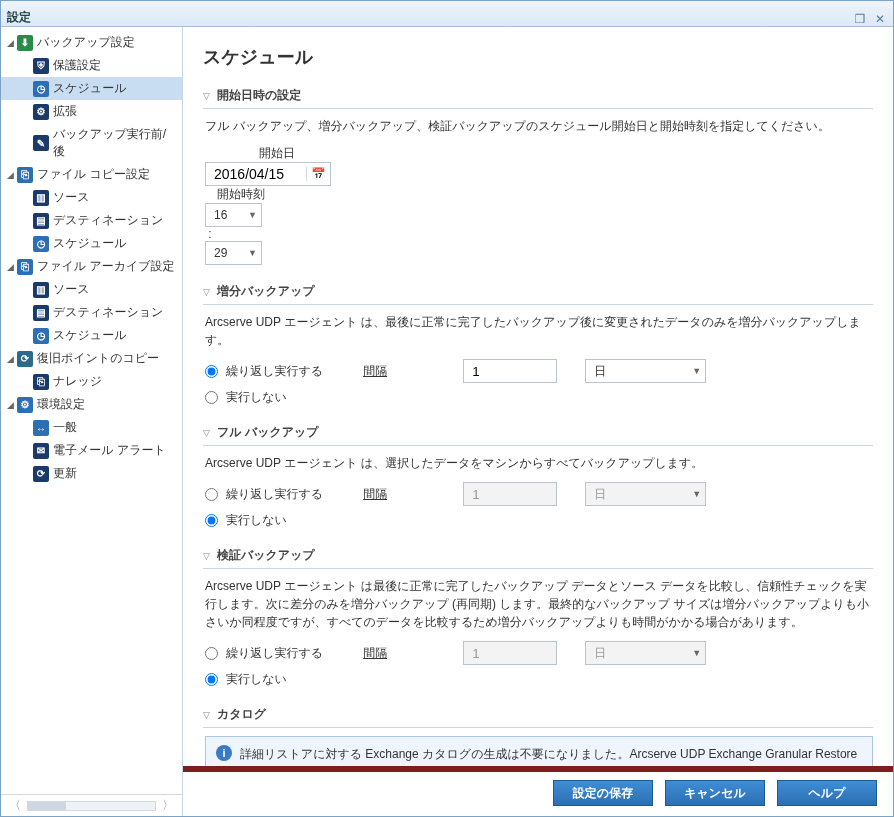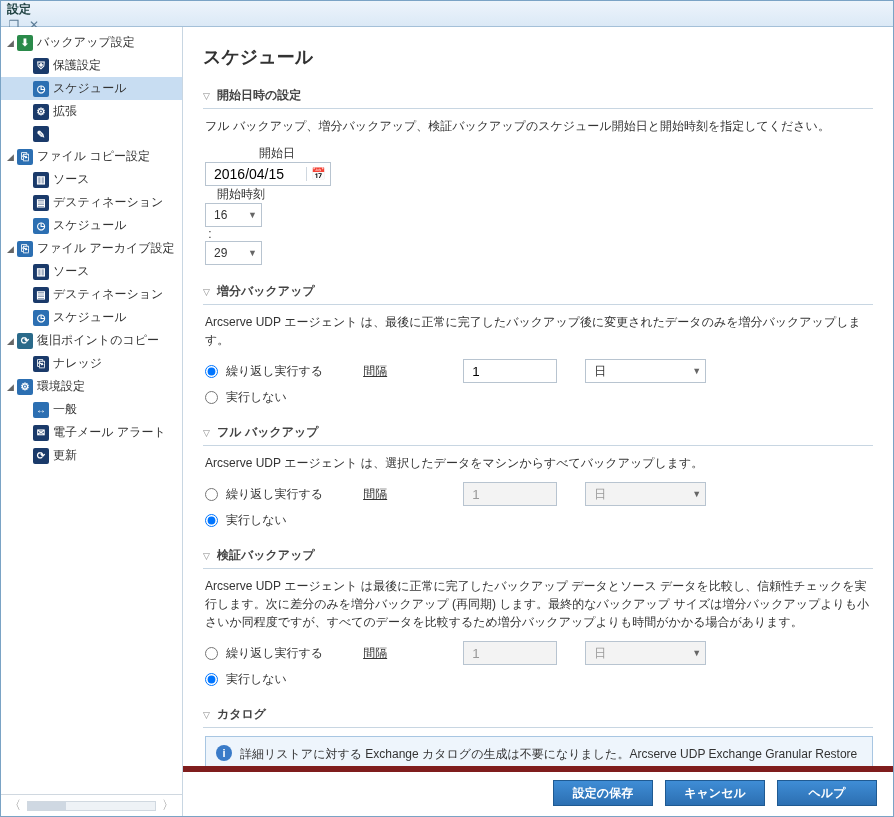--- a/index.html
+++ b/index.html
@@ -1,18 +1,18 @@
 <!DOCTYPE html>
 <html><head>
 <meta charset="utf-8">
 <style>
 * { box-sizing: border-box; margin: 0; padding: 0; }
 body { font-family: "Meiryo", "MS PGothic", Arial, sans-serif; font-size: 12px; color: #333; background: #fff; }
 .window { width: 894px; height: 817px; border: 1px solid #7aa3c5; display: flex; flex-direction: column; background: #fff; }
-.titlebar { background: linear-gradient(#edf4fb, #dbe9f6); height: 26px; display: flex; align-items: flex-start; padding: 0 6px; border-bottom: 1px solid #a4c0d8; flex-direction: column; }
+.titlebar { background: linear-gradient(#edf4fb, #dbe9f6); height: 26px; display: flex; align-items: flex-end; padding: 0 6px; border-bottom: 1px solid #a4c0d8; }
 .titlebar-title { font-weight: bold; font-size: 12px; color: #244; flex: 1; }
 .titlebar-icons { display: flex; gap: 6px; }
 .titlebar-icons span { width: 14px; height: 14px; display: inline-flex; align-items: center; justify-content: center; color: #5a7a94; cursor: pointer; font-size: 12px; }
 .body { flex: 1; display: flex; overflow: hidden; }
 .sidebar { width: 182px; border-right: 1px solid #c8d6e2; display: flex; flex-direction: column; background: #fff; }
 .tree { flex: 1; overflow: auto; padding-top: 4px; }
 .tree-group-header { display: flex; align-items: center; padding: 3px 4px 3px 6px; cursor: pointer; }
 .tree-group-header .tri { width: 10px; font-size: 9px; color: #666; }
 .tree-group-header .gicon { width: 16px; height: 16px; margin-right: 4px; display: inline-flex; align-items: center; justify-content: center; }
 .tree-item { display: flex; align-items: center; padding: 3px 4px 3px 32px; cursor: pointer; }
@@ -96,20 +96,21 @@
           <div class="tree-item">
             <span class="iicon">
               <span class="icon-box ic-navy">⚙</span>
             </span>
             <span>拡張</span>
           </div>
           <div class="tree-item">
             <span class="iicon">
               <span class="icon-box ic-navy">✎</span>
             </span>
+            <span>バックアップ実行前/後</span>
           </div>
           <div class="tree-group-header">
             <span class="tri">◢</span>
             <span class="gicon">
               <span class="icon-box ic-blue">⎘</span>
             </span>
             <span>ファイル コピー設定</span>
           </div>
           <div class="tree-item">
             <span class="iicon">

